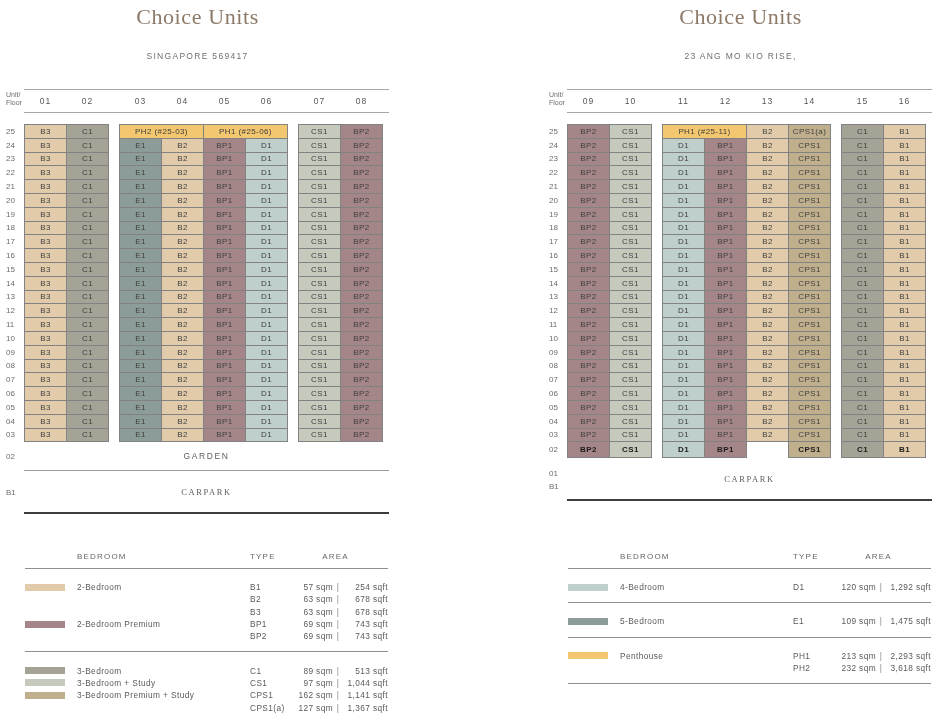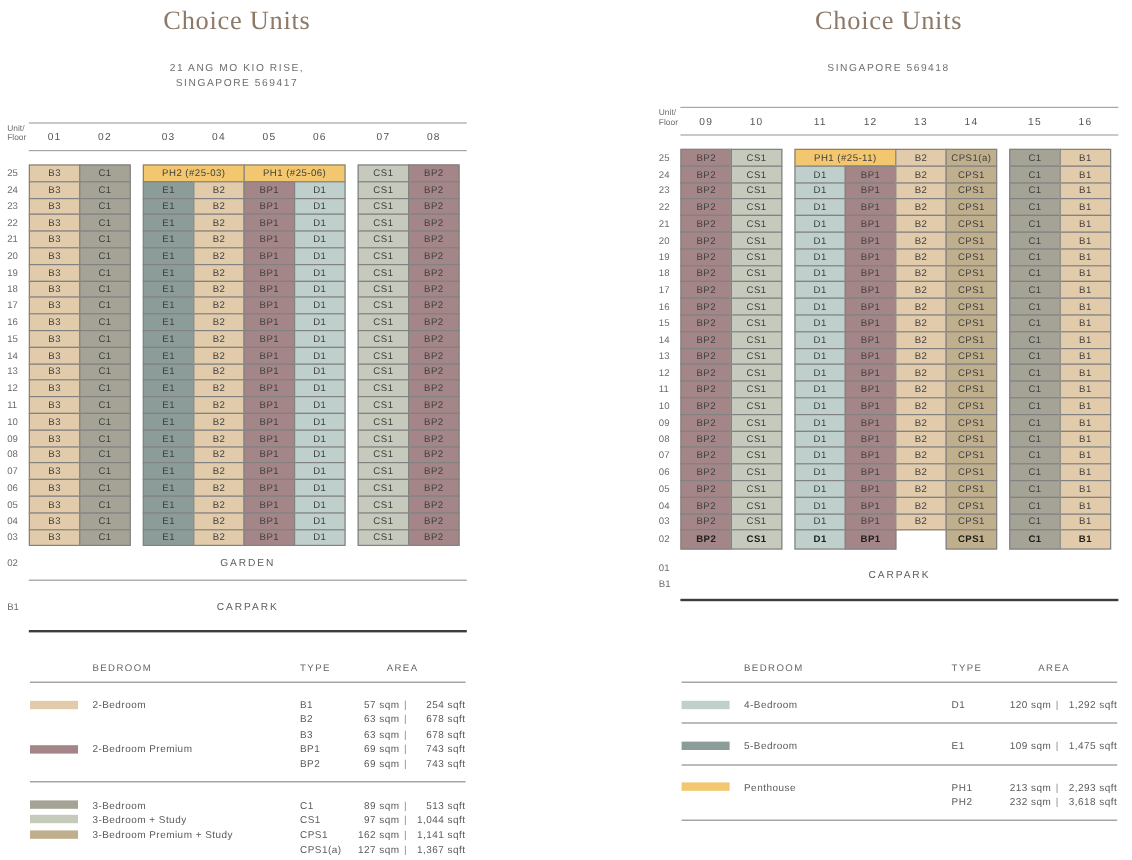--- a/index.html
+++ b/index.html
@@ -44,41 +44,40 @@
   .grid-row.tall .cell { font-weight:bold; color:#1c1c1c; }
 
   .footer-row { display:flex; }
   .footer-row .floor-label { align-items:center; }
   .floor-label.stack { flex-direction:column; justify-content:center; align-items:flex-start; line-height:13px; }
   .footer-main { flex:1; display:flex; align-items:center; justify-content:center;
     font-size:8.5px; letter-spacing:1.6px; color:#5f5f5f; }
   .footer-row.thin { height:29px; }
   .footer-row.thin .footer-main { border-bottom:1px solid #9b9b9b; }
   .footer-row.thick { height:43px; }
-  .footer-row.thick .footer-main { border-bottom:2.5px solid #3d3d3d; }
+  .footer-row.thick .footer-main { border-bottom:2.5px solid #3d3d3d;font-family:Liberation Serif, serif; }
 
   .legend { position:absolute; top:552px; left:19px; width:363px; }
   .legend-line { display:grid; grid-template-columns:52px 173px 33px 50px 10px 45px;
     align-items:center; height:12.3px; font-size:8.3px; letter-spacing:0.4px; color:#5a5a5a; }
   .legend-line.legend-head { grid-template-columns:52px 173px 33px 105px; height:auto;
     padding-bottom:7px; border-bottom:1px solid #8f8f8f; font-size:8px; letter-spacing:1.2px; color:#666; }
   .legend-head .ha { text-align:center; }
   .legend-section { padding:12px 0 9px 0; border-bottom:1px solid #8f8f8f; }
   .swatch { width:40px; height:7px; }
   .lsqm { text-align:right; }
   .lpipe { text-align:center; color:#8a8a8a; }
   .lsqft { text-align:right; }
 </style>
 </head>
 <body>
 
 <div class="panel" id="panel-0">
   <div class="chart-title">Choice Units</div>
   <div class="address">
-    <div>21 ANG MO KIO RISE,</div>
     <div>SINGAPORE 569417</div>
   </div>
   <div class="grid-header">
     <div class="axis-label">
       <div>Unit/</div>
       <div>Floor</div>
     </div>
     <div class="col-numbers">
         <div class="hgroup">
           <div class="hcell">01</div>
@@ -597,21 +596,21 @@
           <div class="lpipe">|</div>
           <div class="lsqft">1,367 sqft</div>
         </div>
       </div>
     </div>
 </div>
 
 <div class="panel" id="panel-1">
   <div class="chart-title">Choice Units</div>
   <div class="address">
-    <div>SINGAPORE 569418</div>
+    <div>23 ANG MO KIO RISE,</div>
   </div>
   <div class="grid-header">
     <div class="axis-label">
       <div>Unit/</div>
       <div>Floor</div>
     </div>
     <div class="col-numbers">
         <div class="hgroup">
           <div class="hcell">09</div>
           <div class="hcell">10</div>

